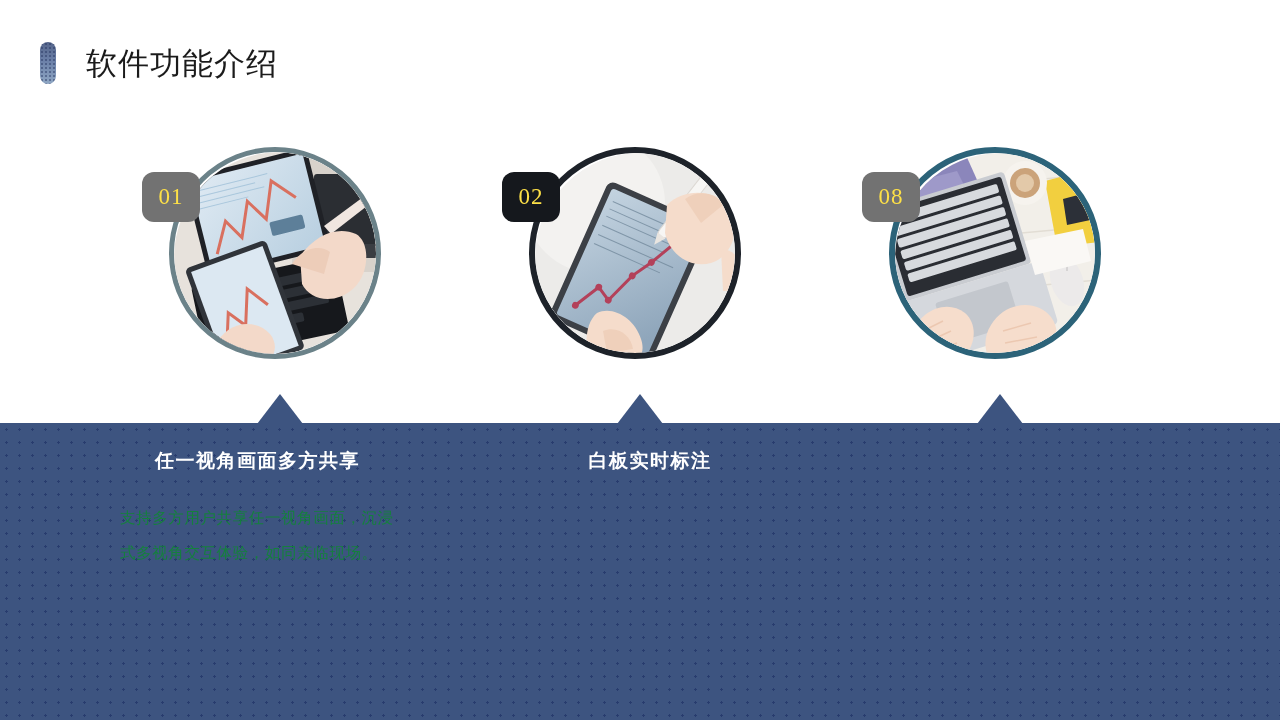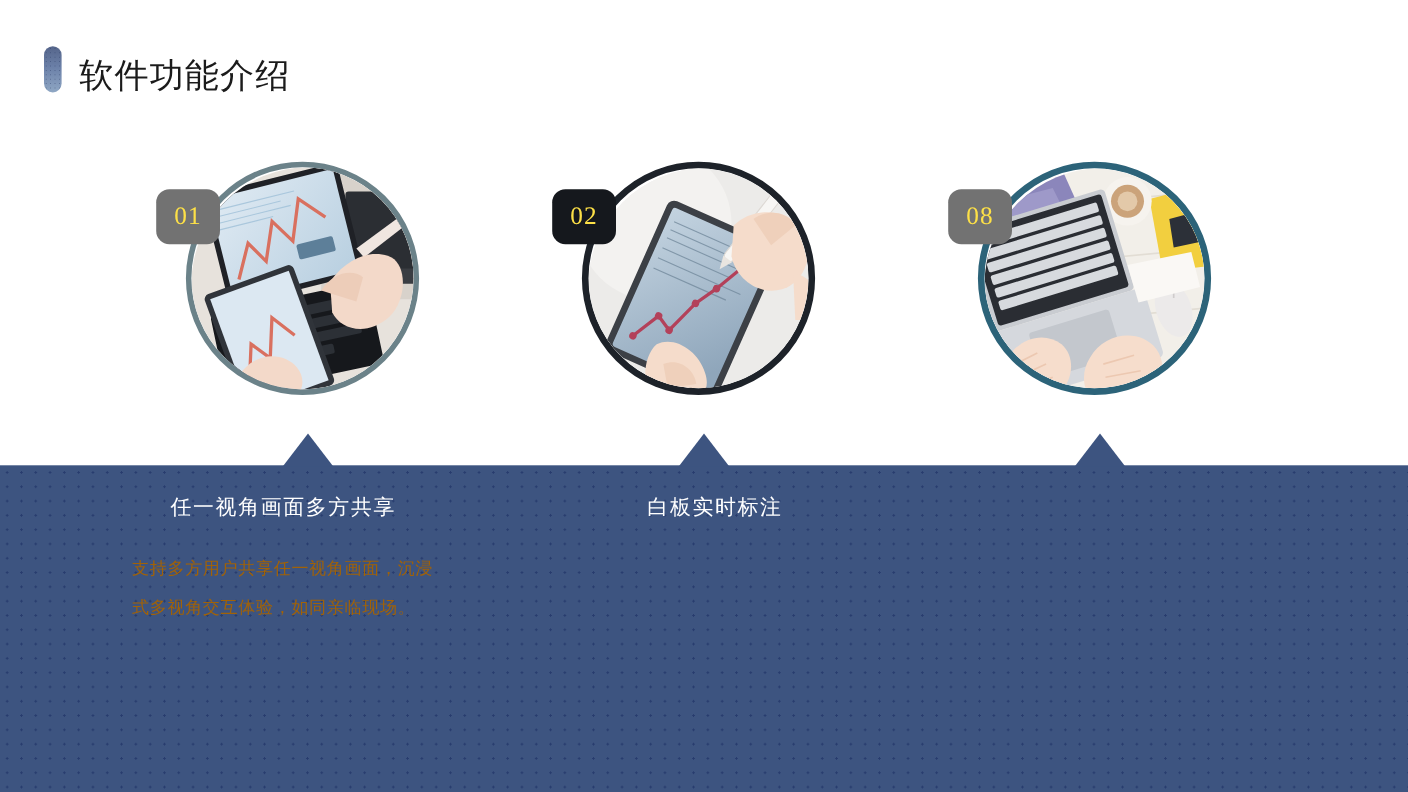--- a/index.html
+++ b/index.html
@@ -14,22 +14,22 @@
     font-family: "Liberation Sans", "DejaVu Sans", sans-serif;
     position: relative;
   }
 
   
   .title-row {
     position: absolute;
     left: 40px;
     top: 42px;
     display: flex;
-    align-items: flex-end;
-    gap: 16px;
+    align-items: center;
+    gap: 30px;
   }
   .title-pill {
     width: 16px;
     height: 42px;
     border-radius: 9px;
     background: linear-gradient(180deg, #55658a 0%, #6b80a8 45%, #8fa7c4 100%);
     position: relative;
     overflow: hidden;
     flex: 0 0 auto;
   }
@@ -156,31 +156,31 @@
   .col {
     box-sizing: border-box;
     padding-top: 25px;
   }
   .col1 { width: 440px; padding-left: 120px; padding-right: 45px; }
   .col2 { width: 420px; padding-left: 20px; padding-right: 20px; }
   .col3 { width: 420px; padding-left: 22px; padding-right: 60px; }
 
   .col-head {
     font-family: "Liberation Serif", "DejaVu Serif", serif;
-    font-weight: normal;
+    font-weight: bold;
     font-size: 19px;
     color: #ffffff;
     text-align: center;
     letter-spacing: 1.5px;
     margin-bottom: 27px;
   }
   .col-body {
     font-size: 15.5px;
     line-height: 2.25;
-    color: #a16207;
+    color: #15803d;
     letter-spacing: 0.6px;
   }
   .col1 .col-body { text-align: left; }
   .col2 .col-body { text-align: center; }
   .col3 .col-body { text-align: left; }
 </style>
 </head>
 <body>
 
 <div class="title-row">

